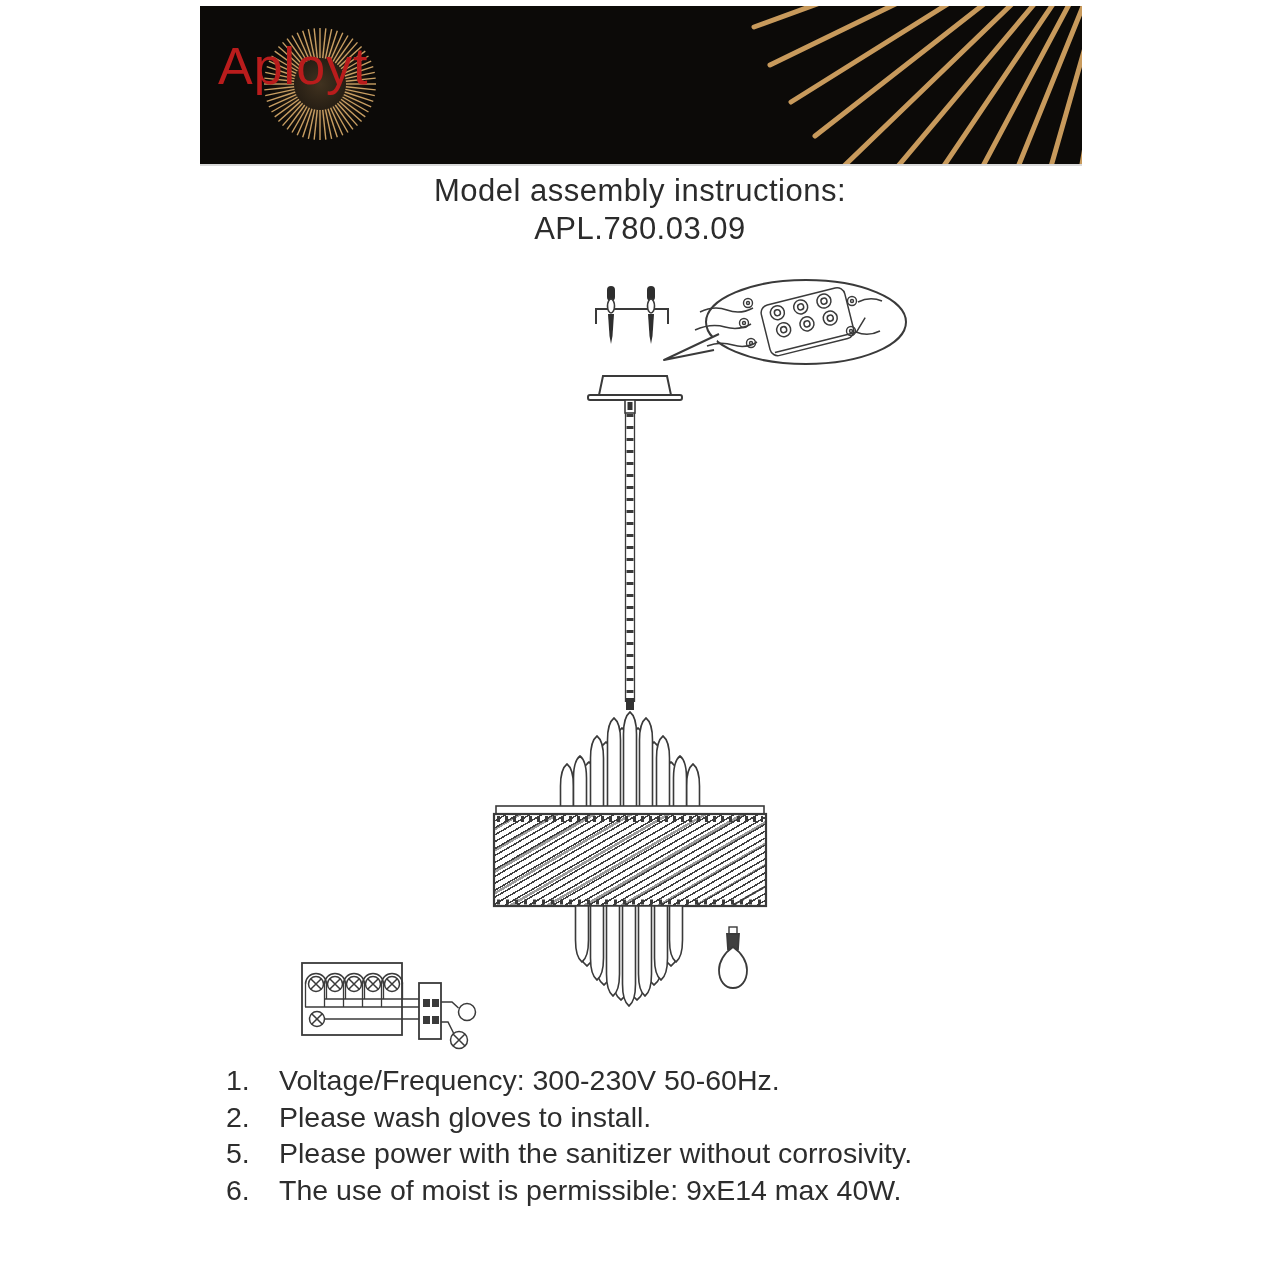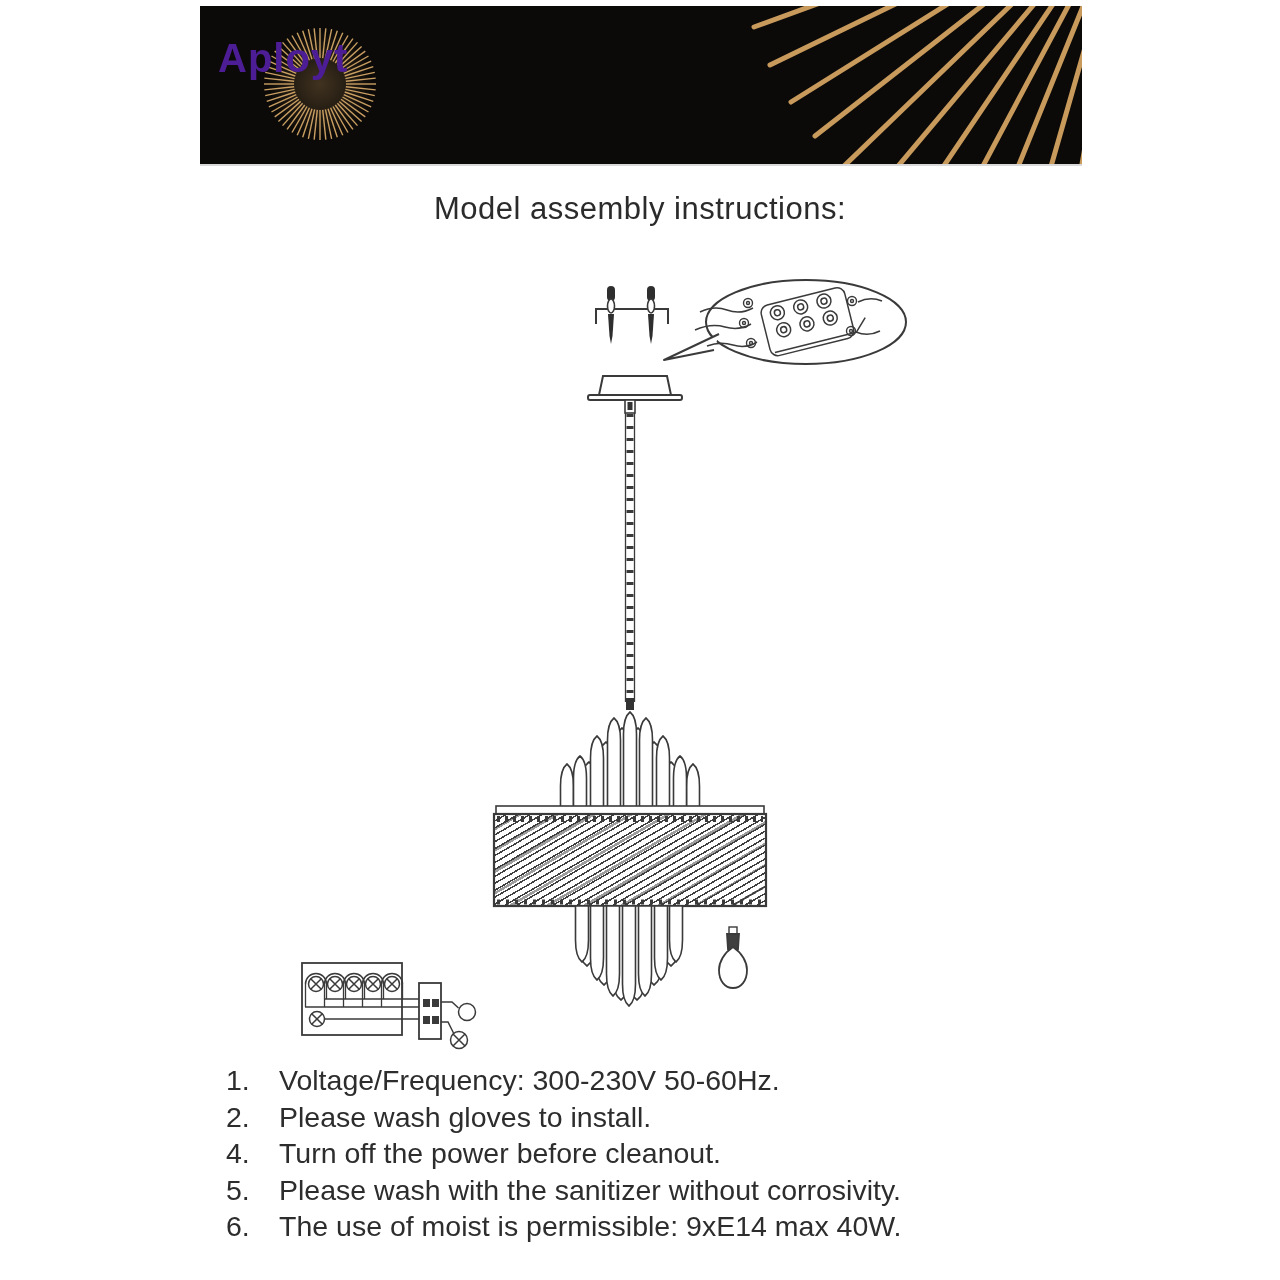--- a/index.html
+++ b/index.html
@@ -7,27 +7,26 @@
     width:1280px;height:1280px;position:relative;background:#ffffff;
     font-family:"Liberation Sans", sans-serif;overflow:hidden;
   }
   
   .header{
     position:absolute;left:200px;top:6px;width:882px;height:158px;
     background:#0c0a08;z-index:1;box-shadow:0 2px 0 rgba(0,0,0,.15);
   }
   .brand{
     position:absolute;left:218px;top:36px;z-index:3;
-    font-size:40px;font-weight:700;letter-spacing:1px;color:#4c1d95;
+    font-size:52px;font-weight:400;letter-spacing:1px;color:#b91c1c;
   }
   
   .titleblock{
     position:absolute;left:0;top:172px;width:1280px;text-align:center;z-index:2;
     color:#2b2b2b;
-    margin-top:18px;
   }
   .titleblock .t1{font-size:31px;line-height:38px;letter-spacing:.5px;}
   .titleblock .t2{font-size:31px;line-height:38px;letter-spacing:.5px;}
   
   .drum-hatch{
     position:absolute;left:494px;top:814px;width:272px;height:92px;z-index:1;
     background:
       repeating-linear-gradient(-30deg, rgba(0,0,0,0) 0 4.5px, #3f3f3f 4.5px 6px),
       repeating-linear-gradient(-30deg, rgba(0,0,0,0) 0 16px, rgba(60,60,60,.5) 16px 18.5px);
     background-color:#fff;
@@ -43,20 +42,21 @@
   .instructions .num{display:inline-block;width:53px;}
 </style>
 </head>
 <body>
 
 <div class="header"></div>
 <div class="brand">Aployt</div>
 
 <div class="titleblock">
   <div class="t1">Model assembly instructions:</div>
+  <div class="t2">APL.780.03.09</div>
 </div>
 
 <div class="drum-hatch"></div>
 
 <svg class="overlay" width="1280" height="1280" viewBox="0 0 1280 1280">
   <defs>
     <clipPath id="headerclip">
         <rect x="200" y="6" width="882" height="158"></rect>
       </clipPath>
     <radialGradient id="gl">
@@ -266,21 +266,18 @@
 </svg>
 
 <ol class="instructions">
   <li>
     <span class="num">1.</span><span>Voltage/Frequency: 300-230V 50-60Hz.</span>
   </li>
   <li>
     <span class="num">2.</span><span>Please wash gloves to install.</span>
   </li>
   <li>
-    <span class="num">4.</span><span>Turn off the power before cleanout.</span>
-  </li>
-  <li>
-    <span class="num">5.</span><span>Please wash with the sanitizer without corrosivity.</span>
+    <span class="num">5.</span><span>Please power with the sanitizer without corrosivity.</span>
   </li>
   <li>
     <span class="num">6.</span><span>The use of moist is permissible: 9xE14 max 40W.</span>
   </li>
 </ol>
 
 </body></html>

